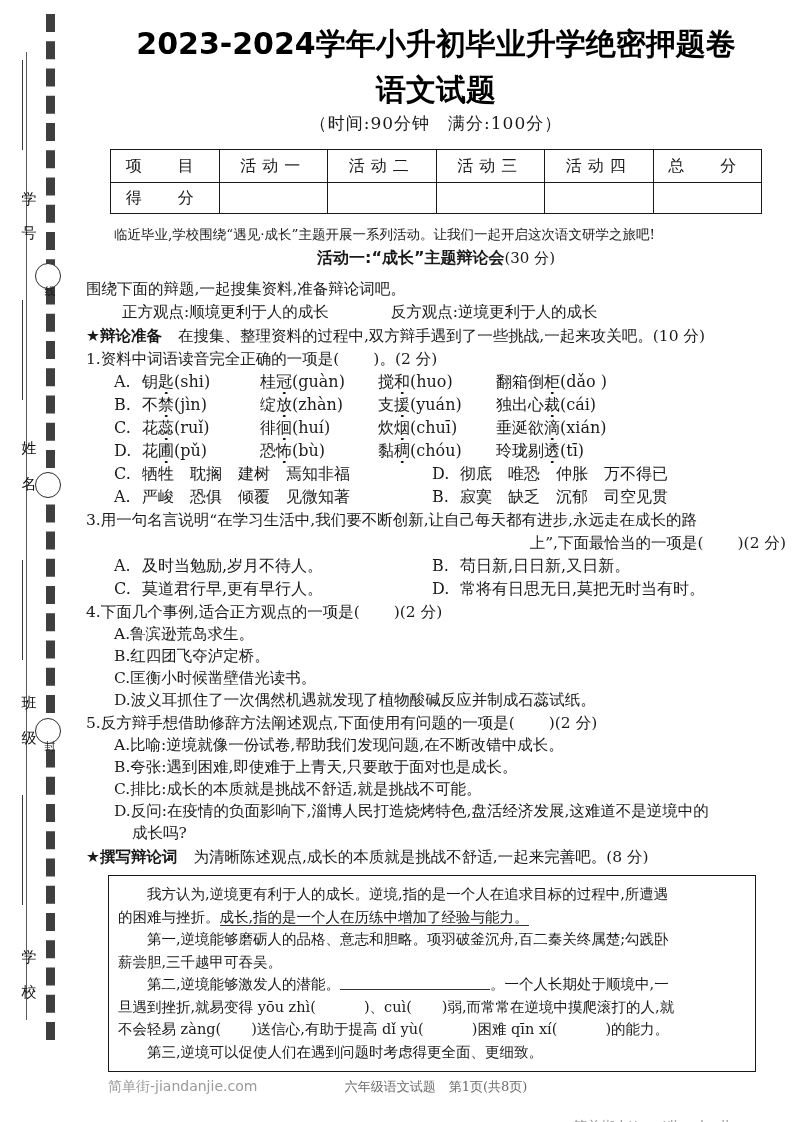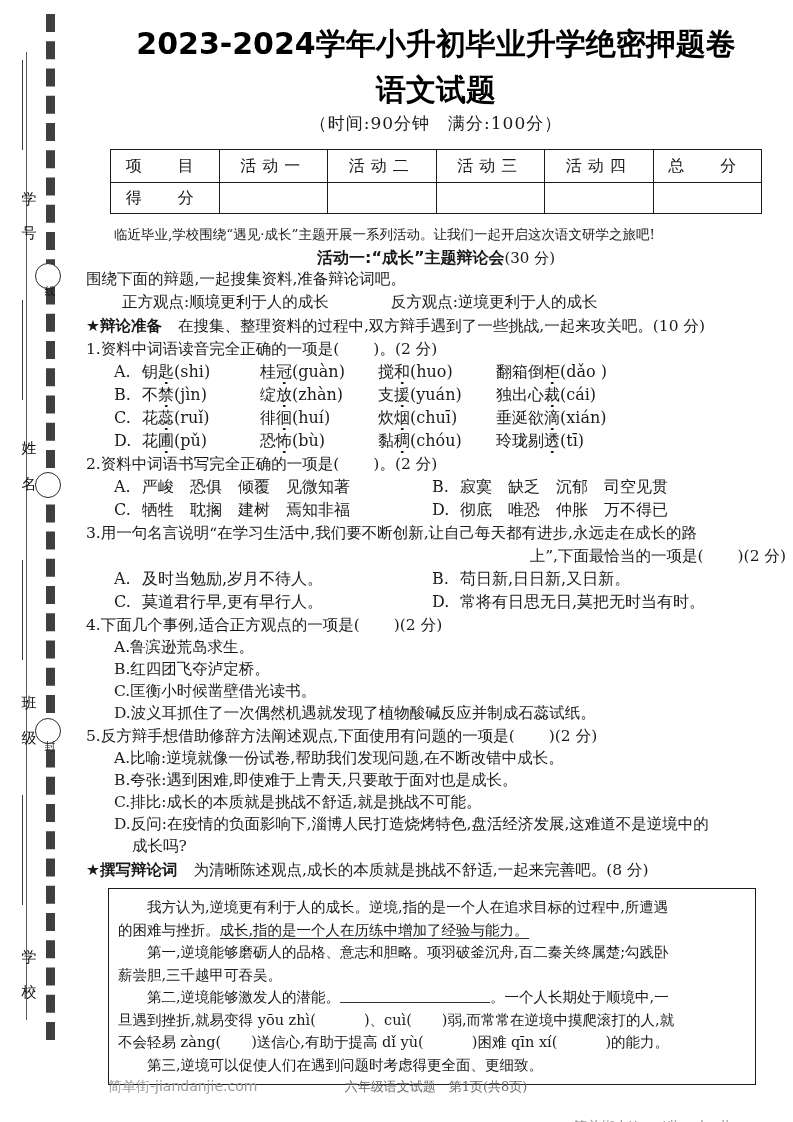--- a/index.html
+++ b/index.html
@@ -105,21 +105,21 @@
   }
   .activity-head{
     text-align:center;
     font-family:"DejaVu Sans","Liberation Sans",sans-serif;
     font-weight:bold;
     font-size:16px;
     margin-top:5px;
   }
   .activity-head .pts{font-weight:normal;font-family:"DejaVu Serif",serif;font-size:15px;}
 
-  .para{font-size:15.5px;line-height:21px;margin-top:0;}
+  .para{font-size:15.5px;line-height:21px;margin-top:10px;}
   .stance-row{
     font-size:15.5px;line-height:21px;margin-top:2px;
     padding-left:36px;
   }
   .stance-row .gap{display:inline-block;width:62px;}
 
   .star-head{
     font-size:15.5px;line-height:22px;margin-top:2px;
   }
   .star-head b{font-family:"DejaVu Sans","Liberation Sans",sans-serif;}
@@ -269,28 +269,25 @@
     <div class="grid4">
       <span class="c c1">B.</span><span class="c c2"><span>不</span><span class="dotu">禁</span><span>(jìn)</span></span><span class="c c3"><span>绽</span><span class="dotu">放</span><span>(zhàn)</span></span><span class="c c4"><span>支</span><span class="dotu">援</span><span>(yuán)</span></span><span class="c c5"><span>独出心</span><span class="dotu">裁</span><span>(cái)</span></span>
     </div>
     <div class="grid4">
       <span class="c c1">C.</span><span class="c c2"><span>花</span><span class="dotu">蕊</span><span>(ruǐ)</span></span><span class="c c3"><span>徘</span><span class="dotu">徊</span><span>(huí)</span></span><span class="c c4"><span>炊</span><span class="dotu">烟</span><span>(chuī)</span></span><span class="c c5"><span>垂涎欲</span><span class="dotu">滴</span><span>(xián)</span></span>
     </div>
     <div class="grid4">
       <span class="c c1">D.</span><span class="c c2"><span>花</span><span class="dotu">圃</span><span>(pǔ)</span></span><span class="c c3"><span>恐</span><span class="dotu">怖</span><span>(bù)</span></span><span class="c c4"><span>黏</span><span class="dotu">稠</span><span>(chóu)</span></span><span class="c c5"><span>玲珑剔</span><span class="dotu">透</span><span>(tī)</span></span>
     </div>
 
-    <div class="q">
-      <span>2.资料中词语书写完全正确的一项是(</span><span class="blankparen"></span><span>)。(2 分)</span>
+    <div class="grid4 g2">
+      <span class="c g2a">C.</span><span class="c g2b">牺牲　耽搁　建树　焉知非福</span><span class="c g2c">D.</span><span class="c g2d">彻底　唯恐　仲胀　万不得已</span>
     </div>
     <div class="grid4 g2">
       <span class="c g2a">A.</span><span class="c g2b">严峻　恐俱　倾覆　见微知著</span><span class="c g2c">B.</span><span class="c g2d">寂寞　缺乏　沉郁　司空见贯</span>
-    </div>
-    <div class="grid4 g2">
-      <span class="c g2a">C.</span><span class="c g2b">牺牲　耽搁　建树　焉知非福</span><span class="c g2c">D.</span><span class="c g2d">彻底　唯恐　仲胀　万不得已</span>
     </div>
 
     <div class="q">3.用一句名言说明“在学习生活中,我们要不断创新,让自己每天都有进步,永远走在成长的路</div>
     <div class="q" style="padding-left:16px;text-align:right;">
       <span>上”,下面最恰当的一项是(</span><span class="blankparen"></span><span>)(2 分)</span>
     </div>
     <div class="grid4 g2">
       <span class="c g2a">A.</span><span class="c g2b">及时当勉励,岁月不待人。</span><span class="c g2c">B.</span><span class="c g2d">苟日新,日日新,又日新。</span>
     </div>
     <div class="grid4 g2">

